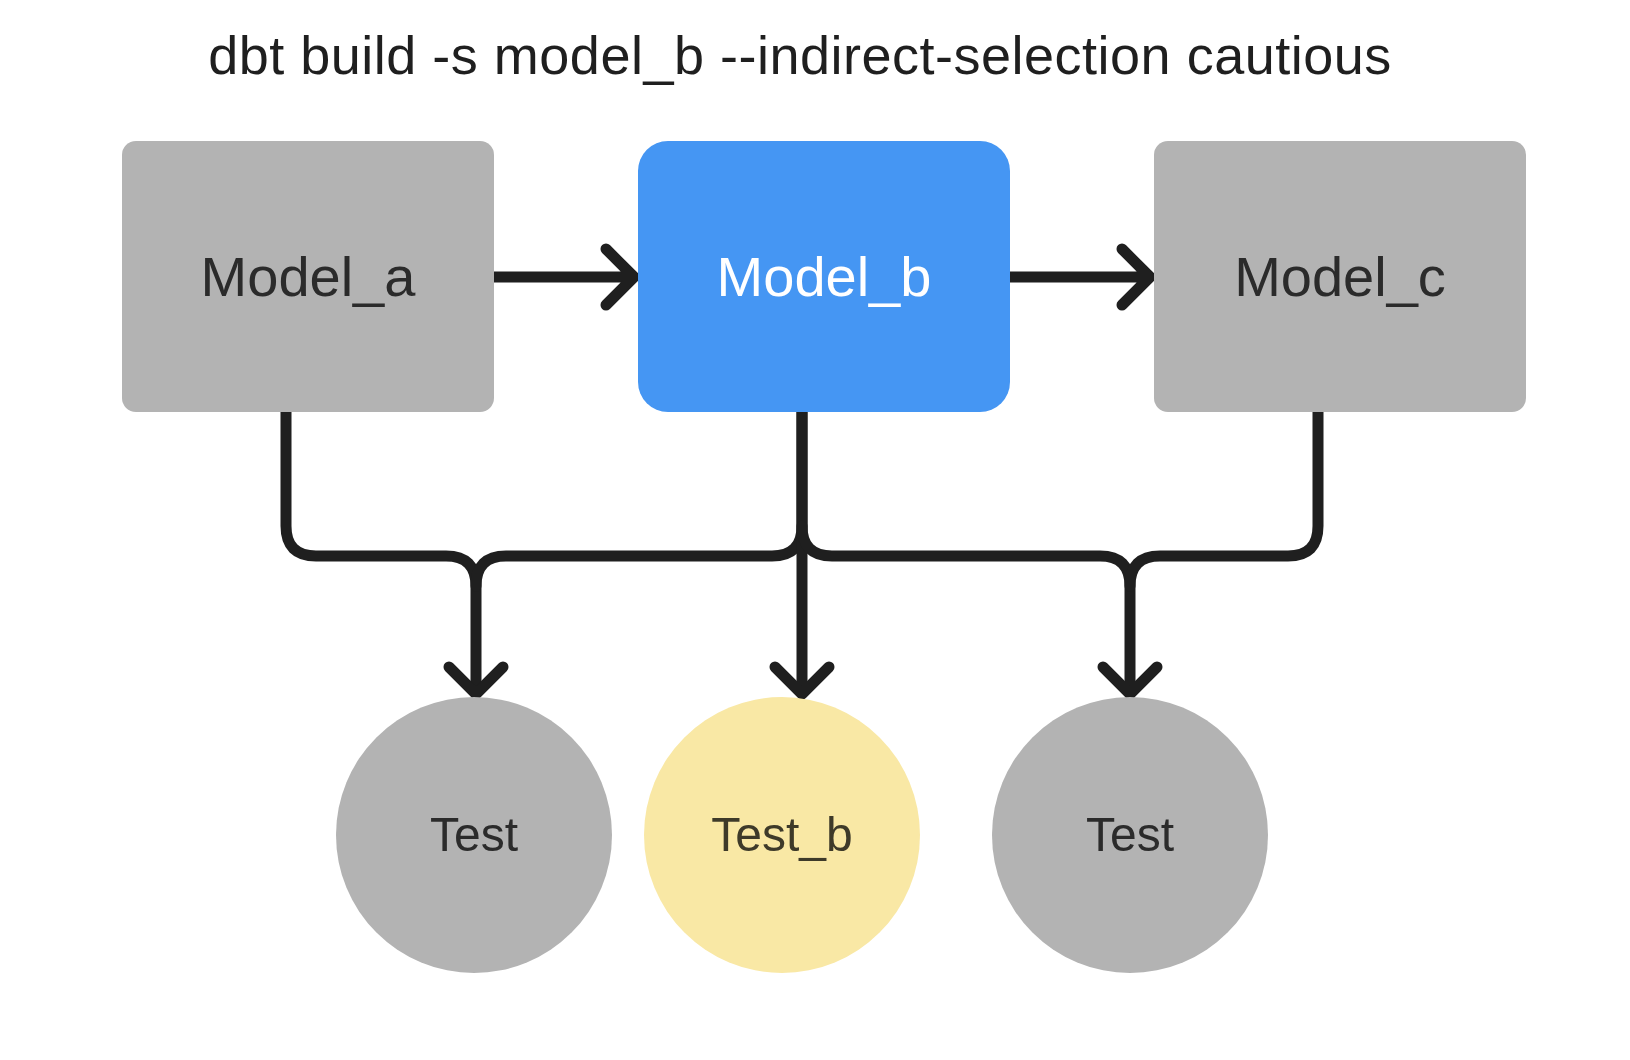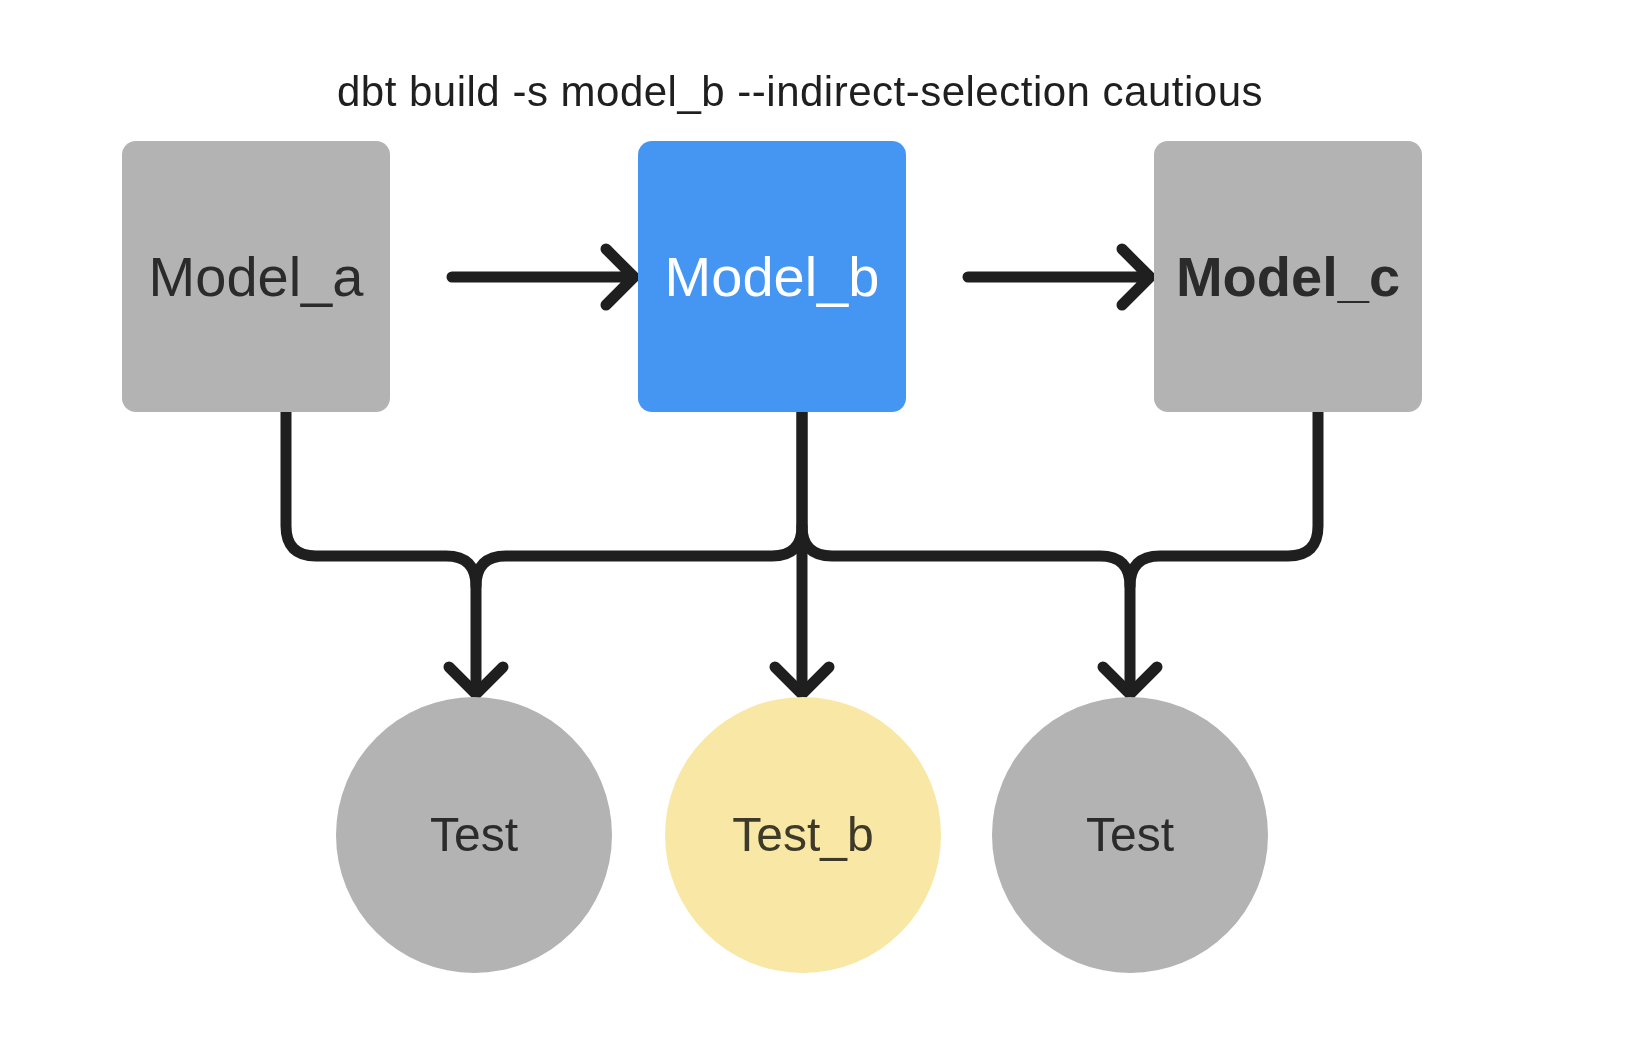--- a/index.html
+++ b/index.html
@@ -13,61 +13,60 @@
     width: 1630px;
     height: 1060px;
     background: var(--background, #ffffff);
     overflow: hidden;
   }
   .diagram-title {
     position: absolute;
     left: 160px;
     top: 24px;
     width: 1280px;
-    font-size: 42px;
+    font-size: 54px;
     font-weight: 500;
     letter-spacing: 0.5px;
     color: var(--title-text, #1f1f1f);
     text-align: center;
     white-space: nowrap;
-    margin-top: 44px;
   }
   .node {
     position: absolute;
     display: flex;
     align-items: center;
     justify-content: center;
     text-align: center;
     box-sizing: border-box;
   }
   .node-box {
-    width: 268px;
+    width: 372px;
     height: 271px;
     border-radius: 14px;
     font-size: 56px;
     font-weight: 500;
   }
   .node-circle {
     width: 276px;
     height: 276px;
     border-radius: 50%;
     font-size: 48px;
     font-weight: 500;
     line-height: 1.74;
   }
   .fill-muted   { background: var(--node-muted, #b3b3b3);    color: var(--text-dark, #2b2b2b); }
   .fill-primary { background: var(--node-selected, #4596f3); color: var(--text-light, #ffffff); }
   .fill-accent  { background: var(--node-indirect, #f9e8a5); color: var(--text-on-accent, #3e3a29); }
 
   .model-a { left: 122px; top: 141px; }
-  .model-b { left: 638px; top: 141px; }
-  .model-c { left: 1154px; top: 141px; font-weight: bold; }
+  .model-b { left: 638px; top: 141px; border-radius: 30px; }
+  .model-c { left: 1154px; top: 141px; }
 
   .test-ab { left: 336px; top: 697px; }
-  .test-b  { left: 665px; top: 697px; }
+  .test-b  { left: 644px; top: 697px; }
   .test-bc { left: 992px; top: 697px; }
 
   .edges-layer {
     position: absolute;
     left: 0; top: 0;
     width: 1630px;
     height: 1060px;
     pointer-events: none;
   }
   .edges-layer path {

